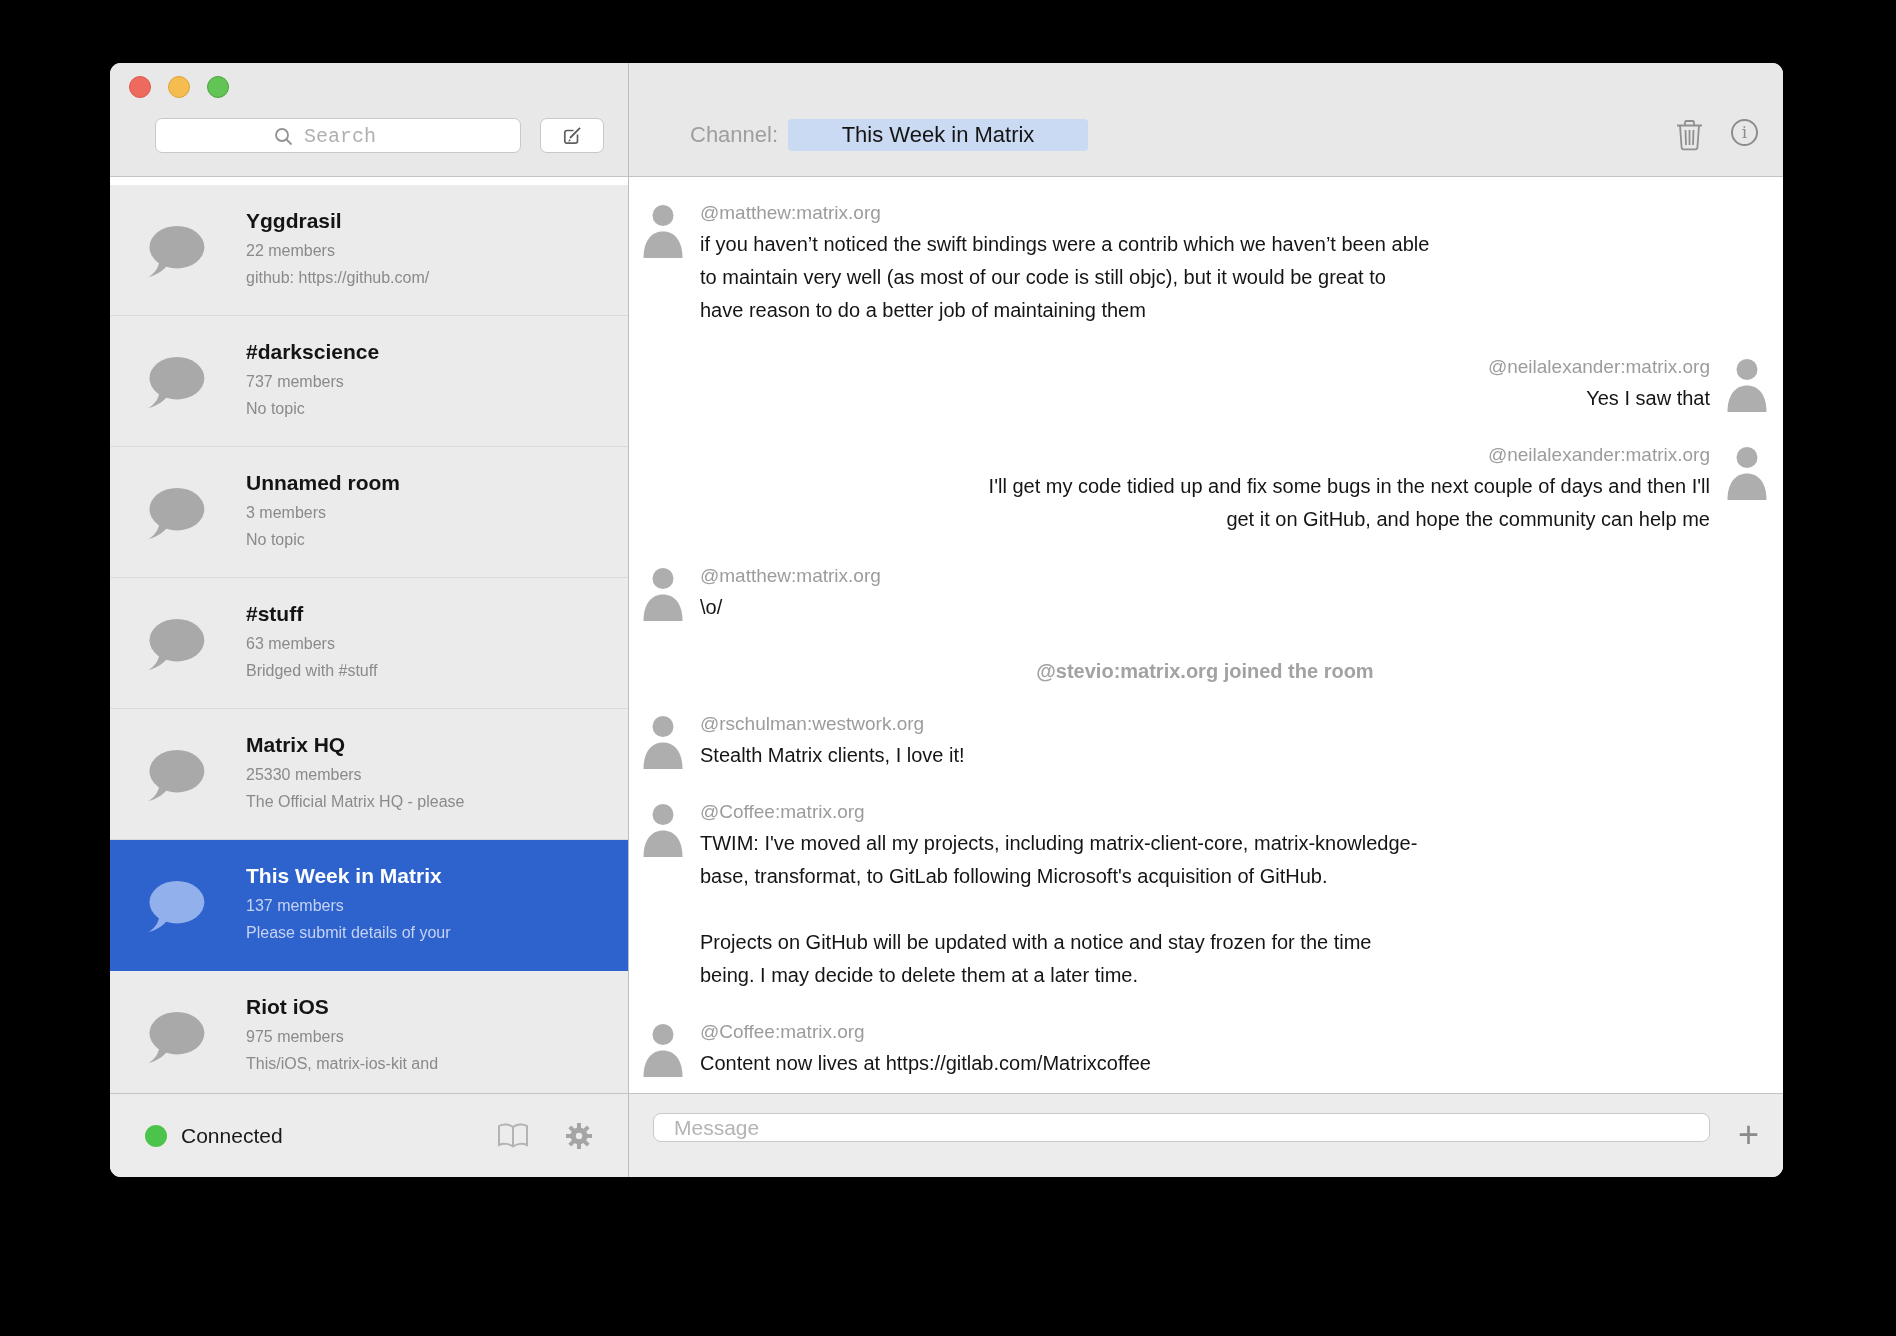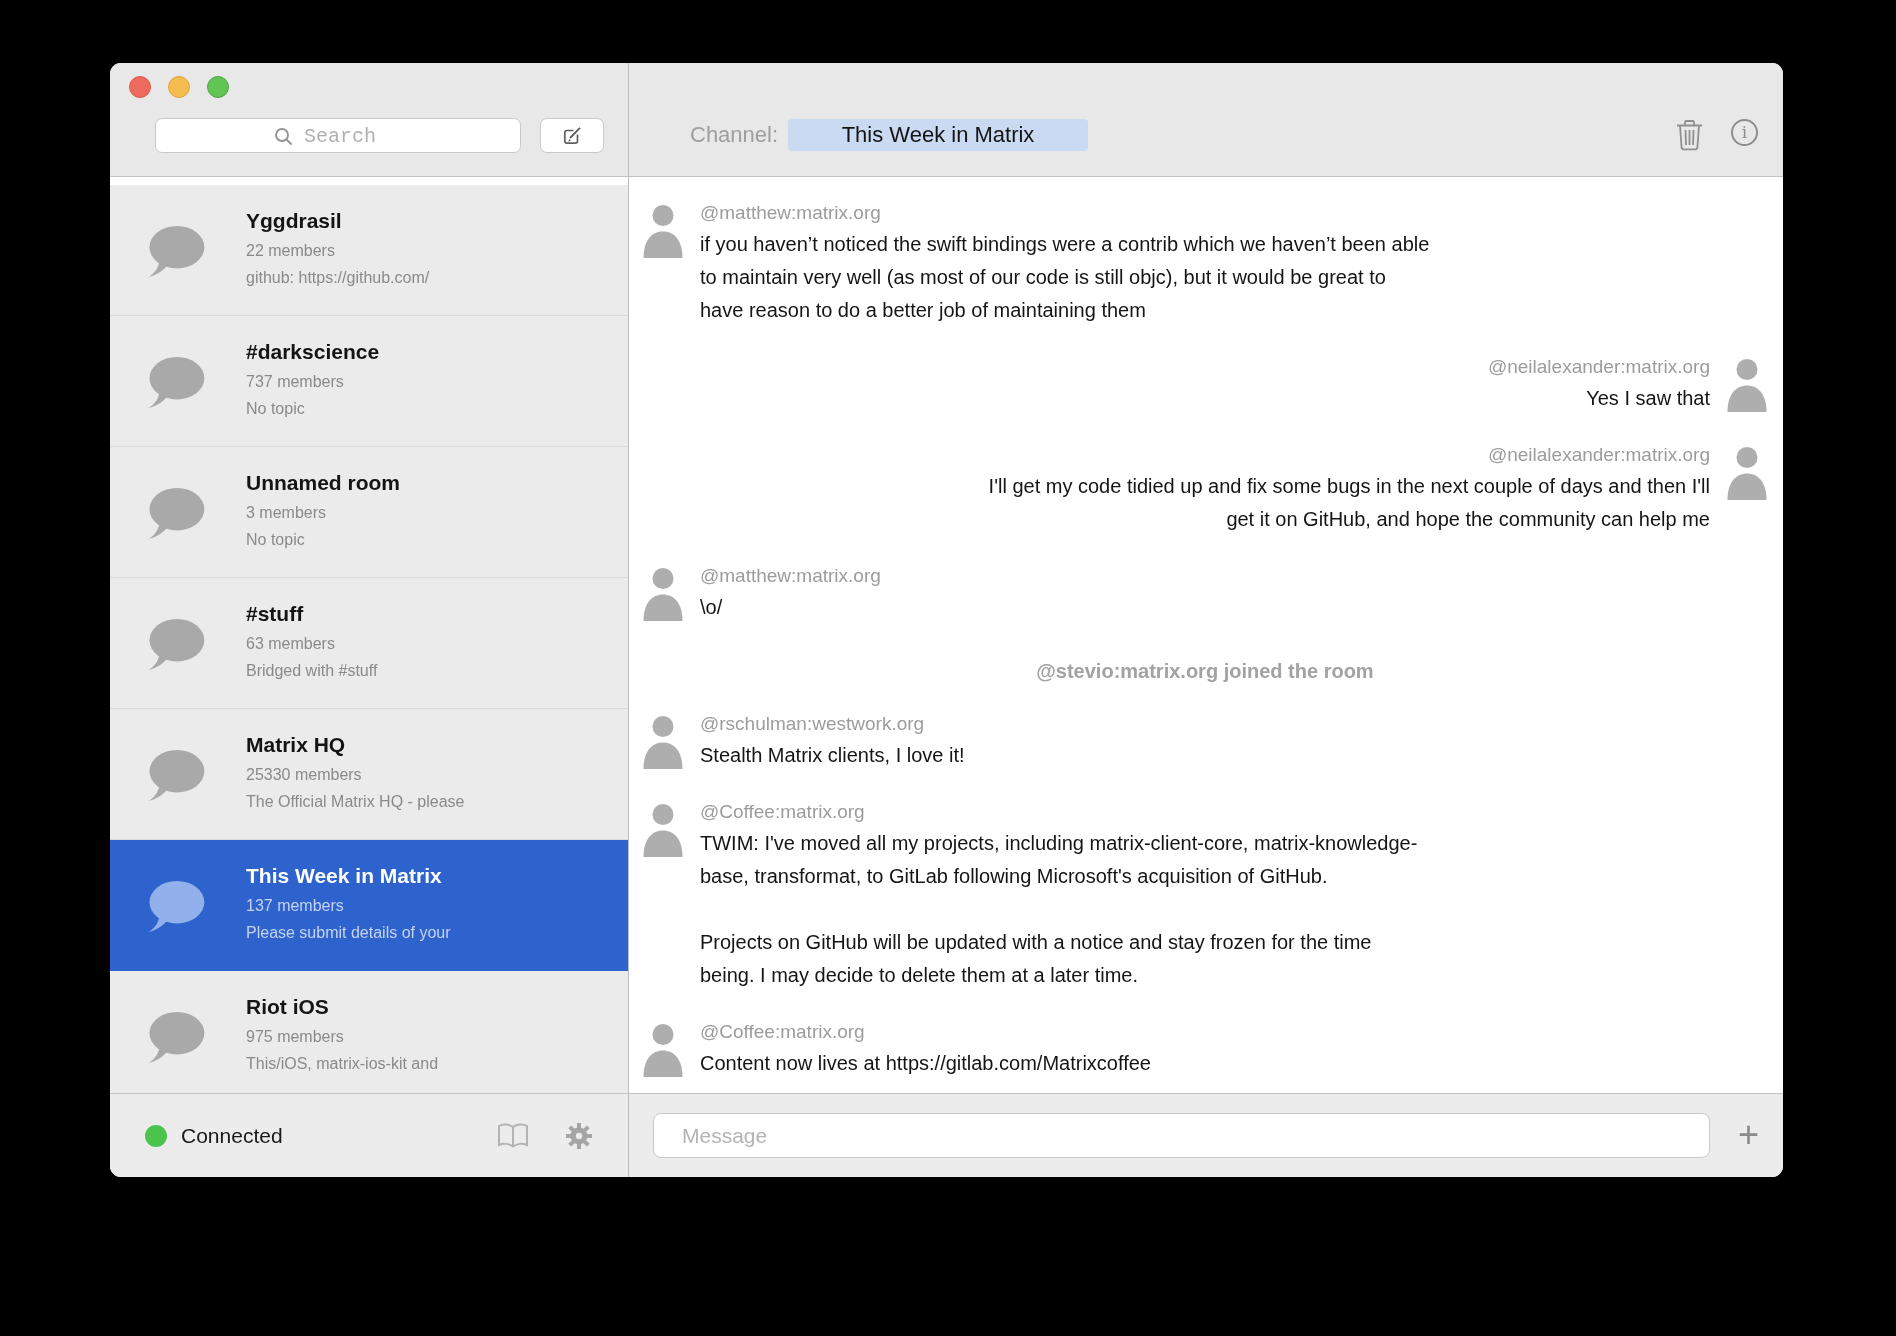--- a/index.html
+++ b/index.html
@@ -63,22 +63,22 @@
   .msg-body{flex:1;min-width:0;}
   .msg-user{font-size:19px;color:#9c9c9c;margin-bottom:4px;}
   .msg-text{font-size:20px;color:#151515;line-height:33px;white-space:pre-line;}
   .msg.right{flex-direction:row-reverse;}
   .msg.right .msg-body{text-align:right;}
   .msg.event{display:block;text-align:center;margin:36px 0 30px 0;}
   .msg.event span{font-size:20px;font-weight:700;color:#a2a2a2;}
   
   .message-bar{position:absolute;left:519px;right:0;bottom:0;height:84px;background:#ececec;
         border-top:1px solid #c4c4c4;box-sizing:border-box;z-index:3;}
-  .msg-input{position:absolute;left:24px;right:73px;top:19px;height:45px;background:#fff;
-        border:1px solid #c9c9c9;border-radius:8px;box-sizing:border-box;padding:0 28px;
+  .msg-input{position:absolute;left:24px;right:73px;top:19px;height:29px;background:#fff;
+        border:1px solid #c9c9c9;border-radius:8px;box-sizing:border-box;padding:0 20px;
         font-size:21px;font-family:"Liberation Sans",sans-serif;color:#333;outline:none;}
   .msg-input::placeholder{color:#b4b4b4;}
   .plus-btn{position:absolute;right:24px;top:50%;transform:translateY(-54%);font-size:36px;
         font-weight:400;color:#8a8a8a;line-height:1;cursor:default;}
 </style>
 </head>
 <body>
 
 <div class="window">
 

